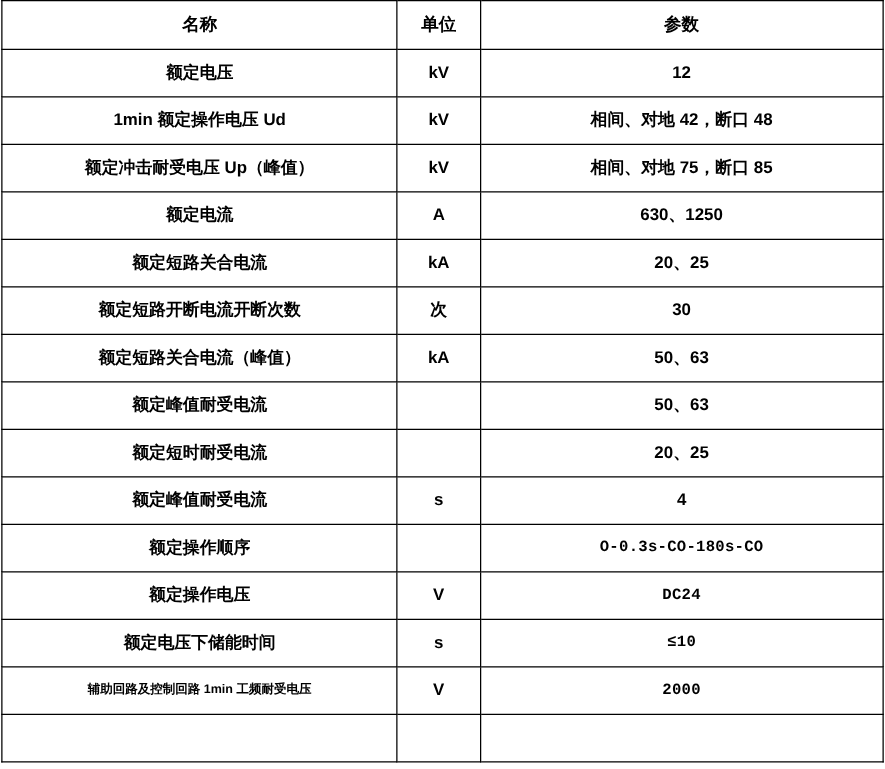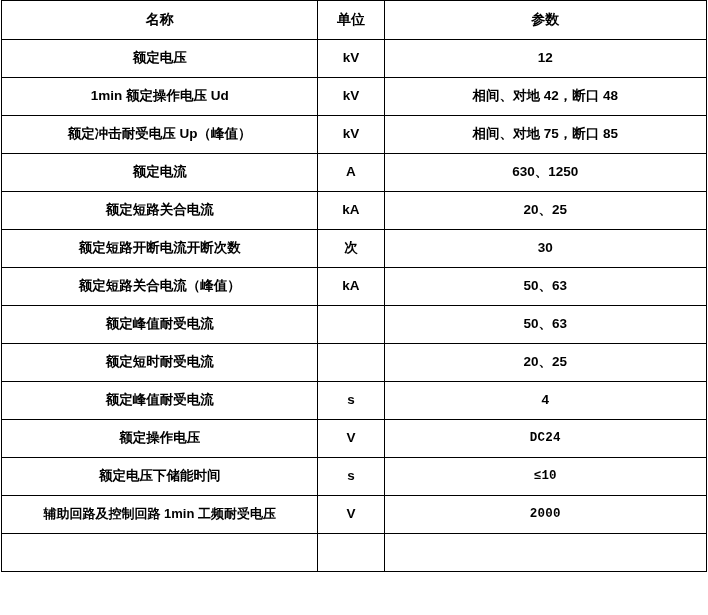--- a/index.html
+++ b/index.html
@@ -48,21 +48,21 @@
     display: block;
     padding: 0 4px;
     white-space: nowrap;
   }
   .param-mono {
     font-family: "Liberation Mono", "DejaVu Sans Mono", monospace;
     font-size: 12.5px;
     letter-spacing: 0.2px;
   }
   .small-pad {
-    font-size: 13px;
+    font-size: 10px;
   }
 </style>
 </head>
 <body>
 
 <div class="sheet">
   <table class="spec-table">
     <colgroup>
       <col class="c-name">
       <col class="c-unit">
@@ -185,20 +185,31 @@
           </td>
           <td>
             <span class="cell-inner">s</span>
           </td>
           <td>
             <span class="cell-inner">4</span>
           </td>
         </tr>
         <tr>
           <td>
+            <span class="cell-inner">额定操作顺序</span>
+          </td>
+          <td>
+            <span class="cell-inner"></span>
+          </td>
+          <td>
+            <span class="cell-inner param-mono">O-0.3s-CO-180s-CO</span>
+          </td>
+        </tr>
+        <tr>
+          <td>
             <span class="cell-inner">额定操作电压</span>
           </td>
           <td>
             <span class="cell-inner">V</span>
           </td>
           <td>
             <span class="cell-inner param-mono">DC24</span>
           </td>
         </tr>
         <tr>

